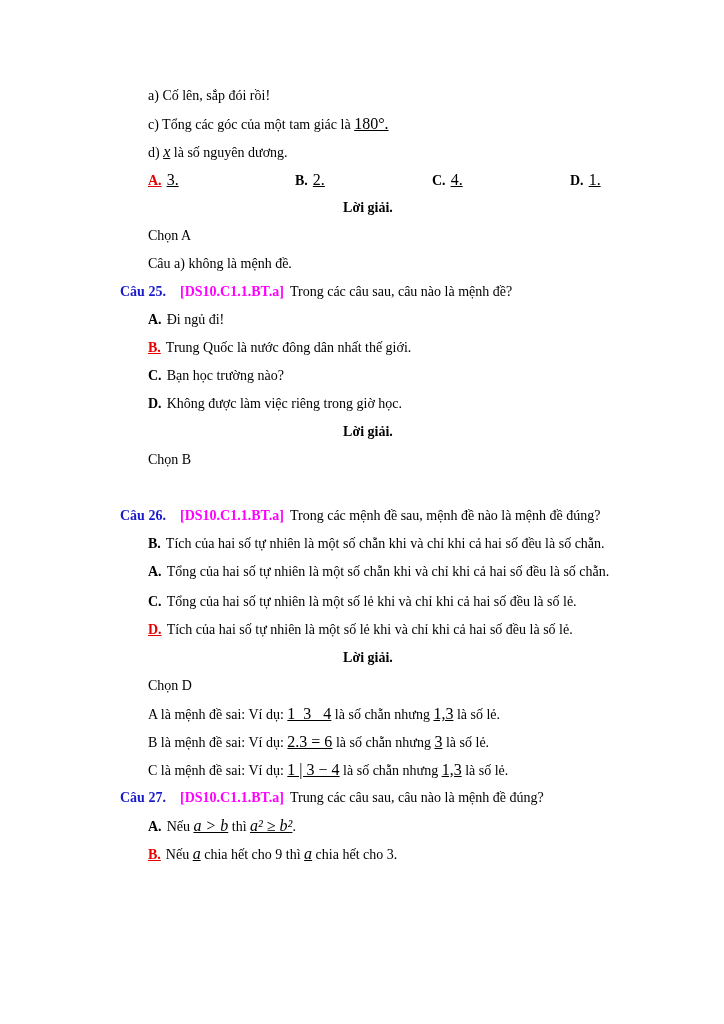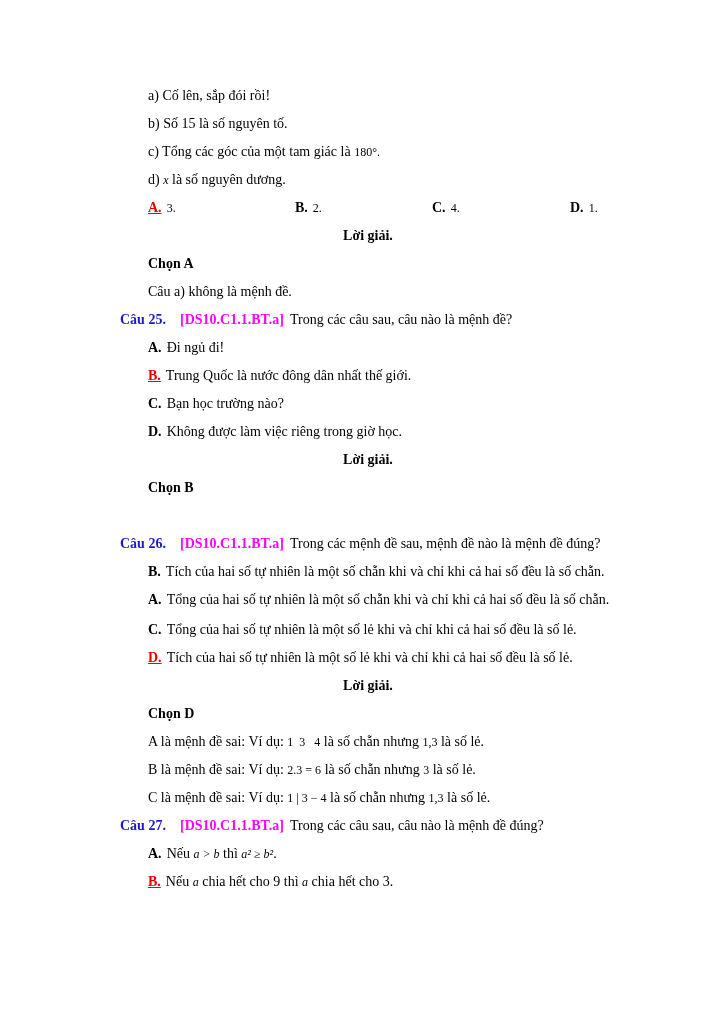--- a/index.html
+++ b/index.html
@@ -4,38 +4,37 @@
 <style>
   html,body{margin:0;padding:0;background:#ffffff;}
   body{width:724px;height:1024px;font-family:"Liberation Serif","DejaVu Serif",serif;
        font-size:14px;color:#000;overflow:hidden;}
   .page{position:relative;width:644px;height:1024px;background:#fff;}
   .content{position:absolute;top:82px;left:0;width:724px;}
   .ln{height:28px;line-height:28px;padding-left:148px;white-space:nowrap;}
   .hln{padding-left:120px;}
   .qnum{display:inline-block;width:60px;font-weight:bold;color:#1a1ac8;}
   .tag{font-weight:bold;color:#ff00ff;margin-right:6px;}
-  .b{font-weight:bold;}
+  .b{font-weight:normal;}
   .lbl{font-weight:bold;margin-right:5px;}
   .red{color:#e60000;text-decoration:underline;}
   .center{padding-left:12px;text-align:center;font-weight:bold;}
-  .math{font-family:"Liberation Serif",serif;font-size:12px;white-space:pre;}
+  .math{font-family:"Liberation Serif",serif;font-size:16px;white-space:pre;text-decoration:underline;}
   .mi{font-style:italic;}
   .answers{position:relative;}
   .ans{position:absolute;top:0;}
   .gapC{margin-top:2px;}
 </style>
 </head>
 <body>
 
 <div class="page">
   <div class="content">
 
     <div class="ln"><span>a) Cố lên, sắp đói rồi!</span></div>
-    <div class="ln"><span>b) Số 15 là số nguyên tố.</span></div>
     <div class="ln">
       <span>c) Tổng các góc của một tam giác là</span>
       <span class="math">180°.</span>
     </div>
     <div class="ln">
       <span>d)</span>
       <span class="math mi">x</span>
       <span>là số nguyên dương.</span>
     </div>
 
@@ -111,21 +110,21 @@
     </div>
     <div class="ln">
       <span>C là mệnh đề sai: Ví dụ:</span>
       <span class="math">1 | 3 − 4</span>
       <span>là số chẵn nhưng</span>
       <span class="math">1,3</span>
       <span>là số lẻ.</span>
     </div>
 
     <div class="ln hln">
-      <span class="qnum">Câu 27.</span><span class="tag">[DS10.C1.1.BT.a]</span><span>Trong các câu sau, câu nào là mệnh đề đúng?</span>
+      <span class="qnum">Câu 27.</span><span class="tag">[DS10.C1.1.BT.a]</span><span>Trung các câu sau, câu nào là mệnh đề đúng?</span>
     </div>
     <div class="ln">
       <span class="lbl">A.</span><span>Nếu</span>
       <span class="math mi">a &gt; b</span>
       <span>thì</span>
       <span class="math mi">a² ≥ b²</span><span>.</span>
     </div>
     <div class="ln">
       <span class="lbl red">B.</span><span>Nếu</span>
       <span class="math mi">a</span>

